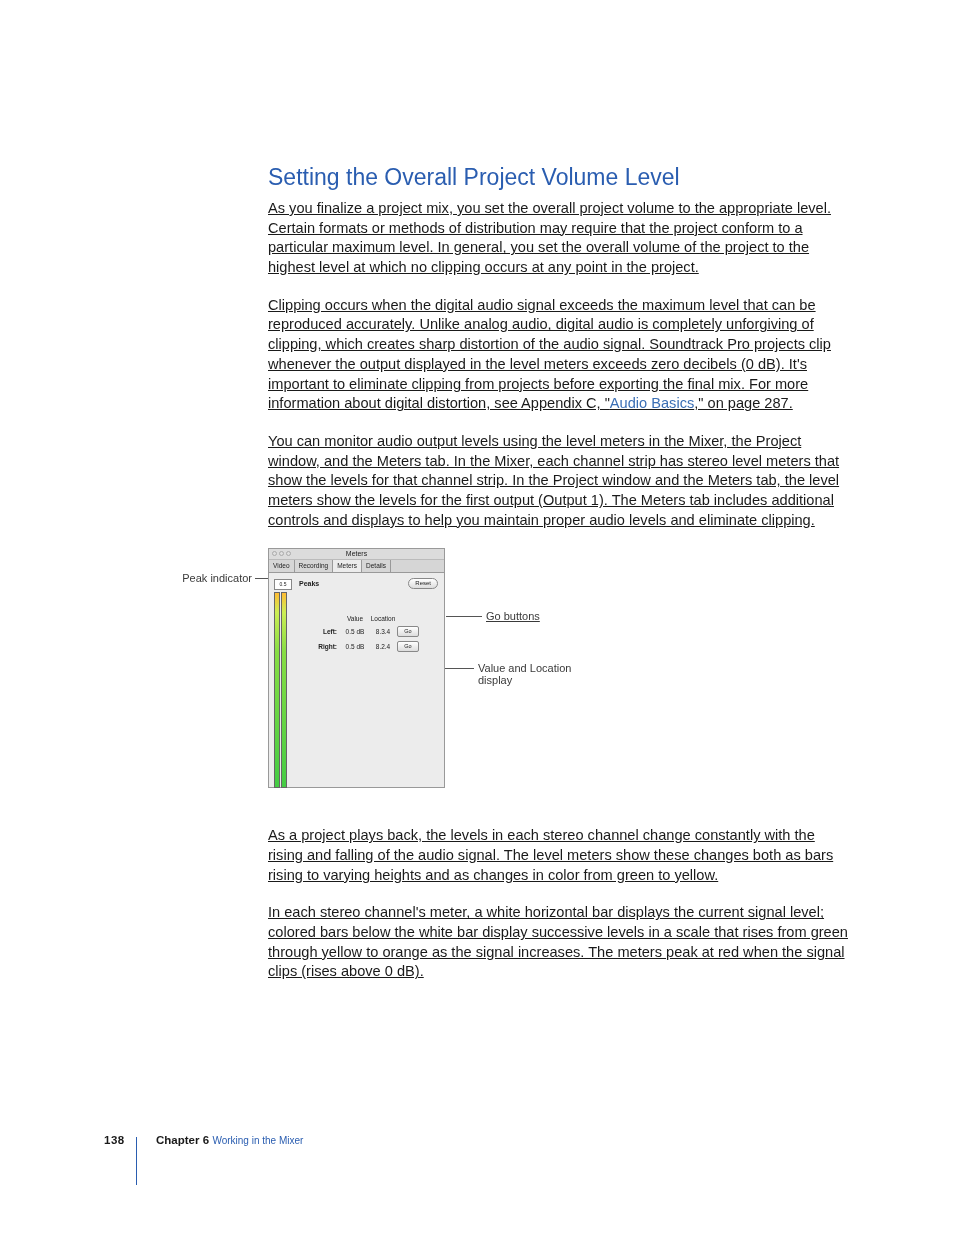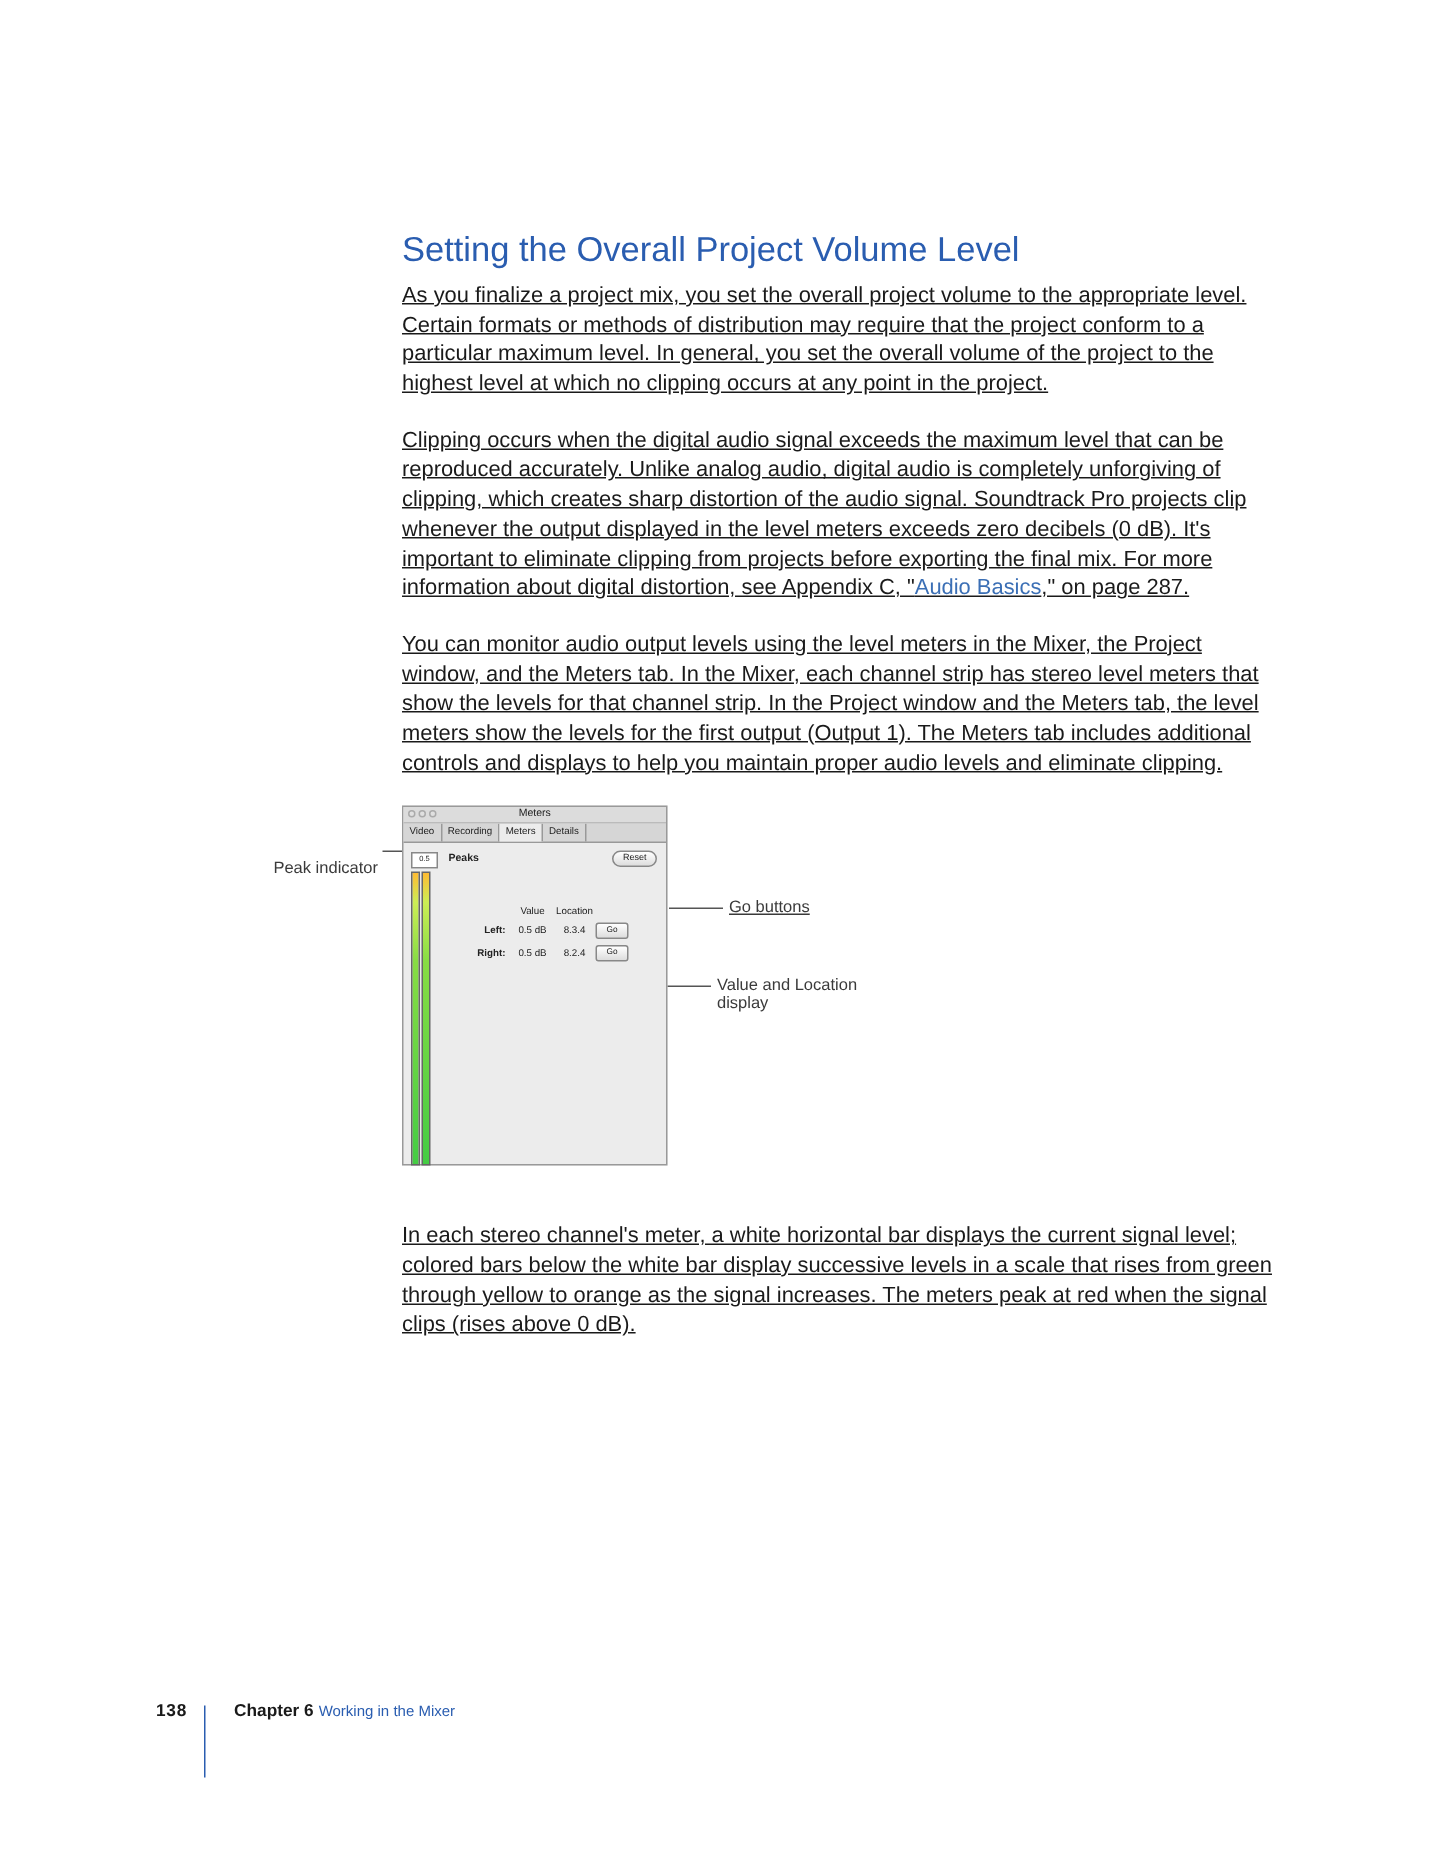--- a/index.html
+++ b/index.html
@@ -13,21 +13,21 @@
     position: relative;
   }
   .page {
     position: relative;
     width: 954px;
     height: 1235px;
   }
   .content {
     position: absolute;
     left: 268px;
-    top: 153px;
+    top: 164px;
     width: 580px;
   }
   h2.heading {
     color: #2a5db0;
     font-weight: 400;
     font-size: 23px;
     margin: 0 0 8px 0;
     letter-spacing: 0;
   }
   p.body {
@@ -215,21 +215,21 @@
     <p class="body">As you finalize a project mix, you set the overall project volume to the appropriate level. Certain formats or methods of distribution may require that the project conform to a particular maximum level. In general, you set the overall volume of the project to the highest level at which no clipping occurs at any point in the project.</p>
 
     <p class="body">
       <span>Clipping occurs when the digital audio signal exceeds the maximum level that can be reproduced accurately. Unlike analog audio, digital audio is completely unforgiving of clipping, which creates sharp distortion of the audio signal. Soundtrack Pro projects clip whenever the output displayed in the level meters exceeds zero decibels (0 dB). It's important to eliminate clipping from projects before exporting the final mix. For more information about digital distortion, see Appendix C, "</span><span class="link">Audio Basics</span><span>," on page 287.</span>
     </p>
 
     <p class="body">You can monitor audio output levels using the level meters in the Mixer, the Project window, and the Meters tab. In the Mixer, each channel strip has stereo level meters that show the levels for that channel strip. In the Project window and the Meters tab, the level meters show the levels for the first output (Output 1). The Meters tab includes additional controls and displays to help you maintain proper audio levels and eliminate clipping.</p>
 
     <div class="figure-wrap">
 
-      <div class="callout" style="left:-8px; top:24px; text-align:right; width:80px;margin-top:12px;">Peak indicator</div>
+      <div class="callout" style="left:-8px; top:24px; text-align:right; width:80px;">Peak indicator</div>
       <div class="callout-line hline" style="left:75px; top:30px; width:18px;"></div>
 
       <div class="callout" style="left:306px; top:62px;text-decoration:underline;">Go buttons</div>
       <div class="callout-line hline" style="left:266px; top:68px; width:36px;"></div>
 
       <div class="callout" style="left:298px; top:114px; width:110px;">Value and Location display</div>
       <div class="callout-line hline" style="left:178px; top:120px; width:116px;"></div>
       <div class="callout-line vline" style="left:178px; top:84px; height:36px;"></div>
 
       <div class="panel">
@@ -269,20 +269,21 @@
 
             <span class="lbl">Right:</span>
             <span class="num">0.5 dB</span>
             <span class="num">8.2.4</span>
             <span class="go-btn">Go</span>
           </div>
         </div>
       </div>
     </div>
 
+    <p class="body">As a project plays back, the levels in each stereo channel change constantly with the rising and falling of the audio signal. The level meters show these changes both as bars rising to varying heights and as changes in color from green to yellow.</p>
     <p class="body">In each stereo channel's meter, a white horizontal bar displays the current signal level; colored bars below the white bar display successive levels in a scale that rises from green through yellow to orange as the signal increases. The meters peak at red when the signal clips (rises above 0 dB).</p>
   </div>
 
   <div class="footer">
     <span class="pg">138</span>
     <span class="ch">Chapter 6</span>
     <span class="ct">Working in the Mixer</span>
   </div>
   <div class="vrule"></div>
 </div>

